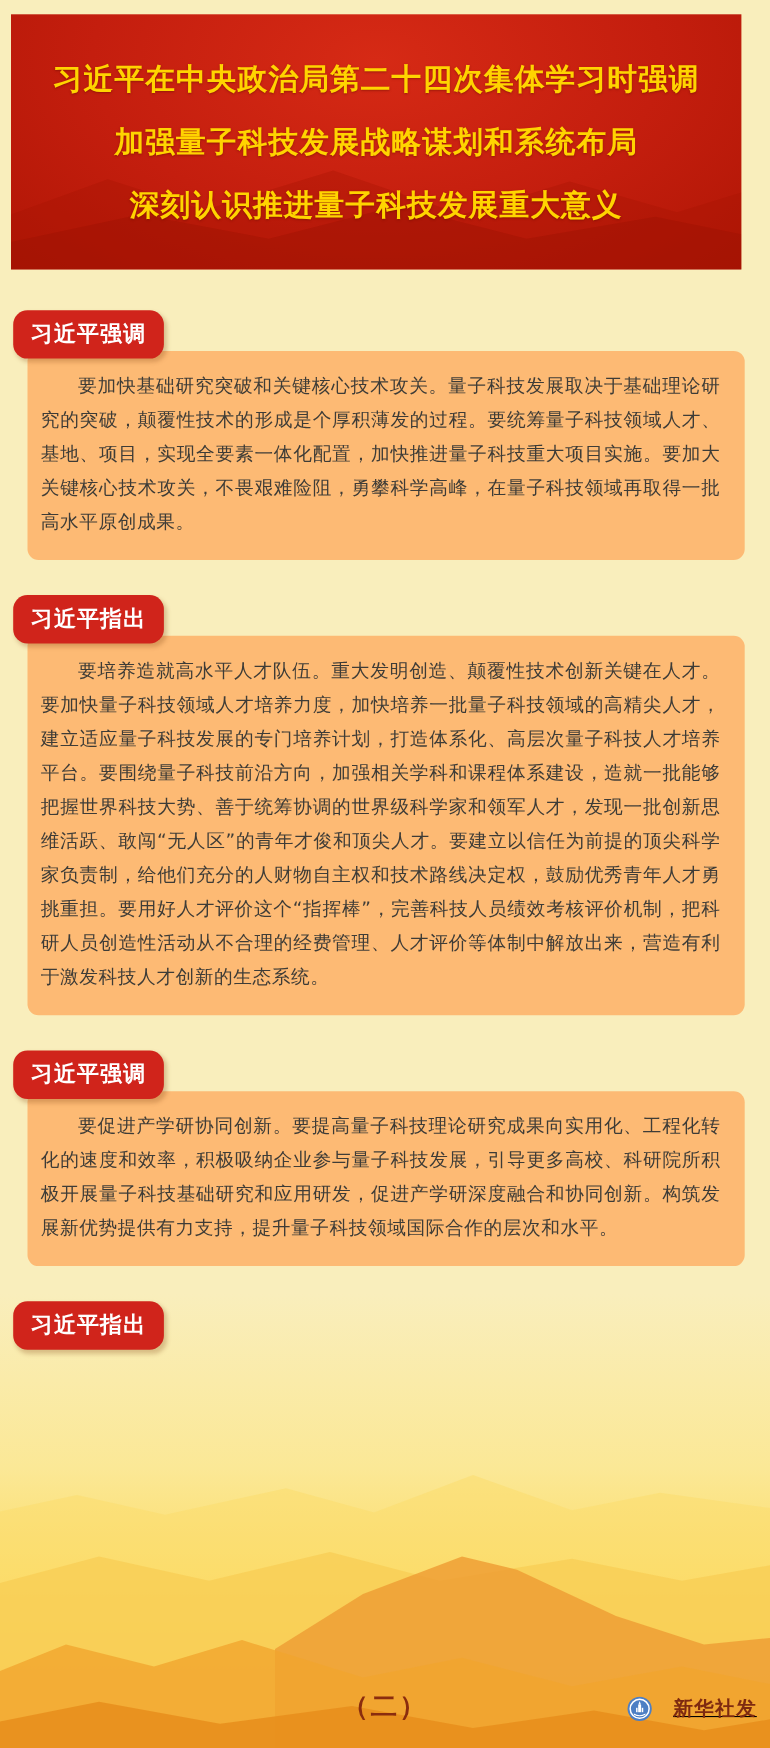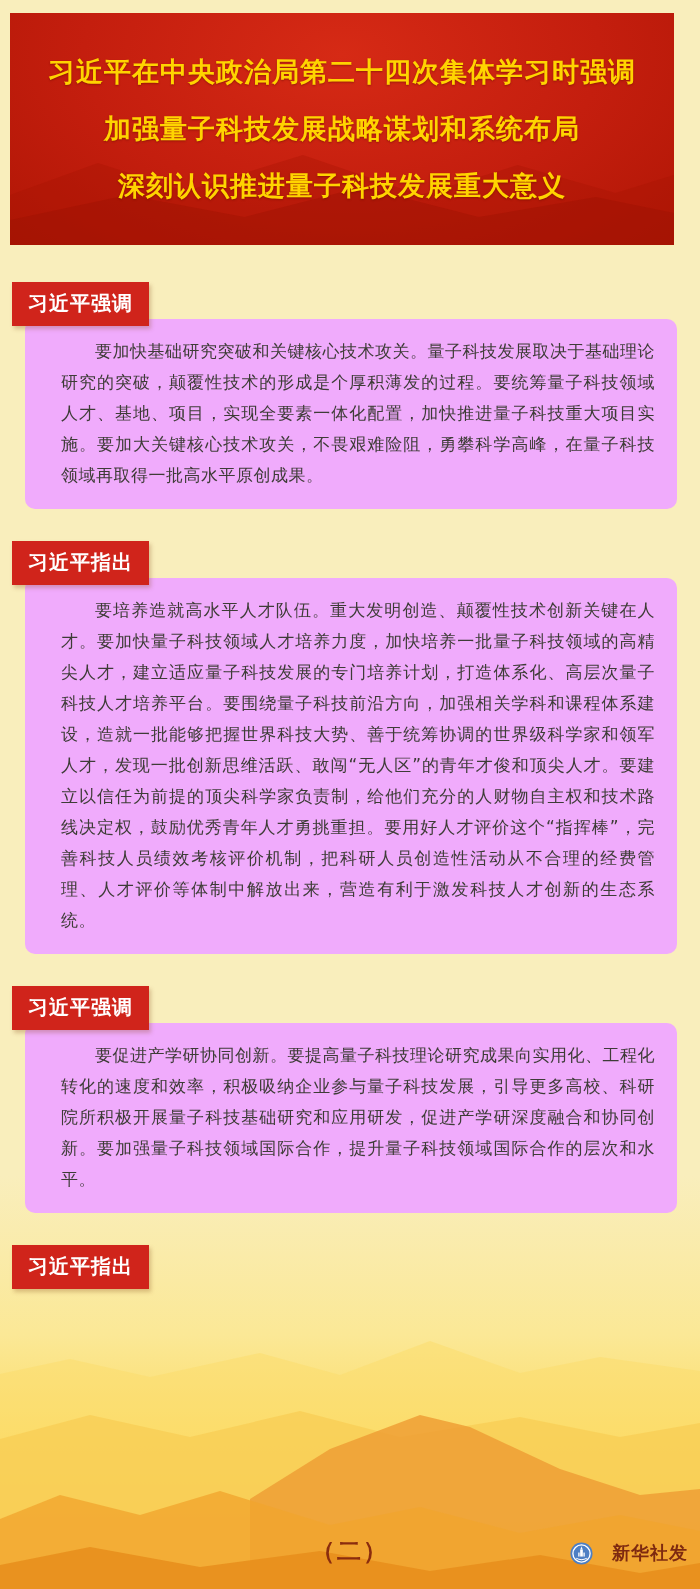--- a/index.html
+++ b/index.html
@@ -48,28 +48,29 @@
     left:-13px;
     z-index:2;
     display:inline-block;
     background:#d0241b;
     color:#ffffff;
     font-size:20px;
     font-weight:bold;
     letter-spacing:1px;
     padding:8px 16px 9px 16px;
     box-shadow:2px 3px 4px rgba(130,70,20,.28);
+    border-radius:13px;
   }
   .box {
     position:relative;
     z-index:1;
     margin-top:-7px;
-    background:#f0abfc;
+    background:#fdba74;
     border-radius:10px;
-    padding:17px 22px 18px 36px;
+    padding:17px 22px 18px 12px;
   }
   .box p {
     font-size:17px;
     line-height:31px;
     color:#3e3c37;
     text-indent:2em;
     text-align:justify;
     letter-spacing:.5px;
   }
 
@@ -90,20 +91,21 @@
     color:#8a2c0e;
     letter-spacing:2px;
   }
   .credit {
     position:absolute;
     right:12px;
     bottom:24px;
     display:flex;
     align-items:center;
     column-gap:19px;
+    text-decoration:underline;
   }
   .credit-logo { width:23px; height:23px; display:block; }
   .credit-text {
     font-size:18px;
     font-weight:bold;
     color:#7e2a10;
     letter-spacing:1px;
   }
 </style>
 </head>
@@ -129,21 +131,21 @@
 <section class="section">
   <div class="badge">习近平指出</div>
   <div class="box">
     <p>要培养造就高水平人才队伍。重大发明创造、颠覆性技术创新关键在人才。要加快量子科技领域人才培养力度，加快培养一批量子科技领域的高精尖人才，建立适应量子科技发展的专门培养计划，打造体系化、高层次量子科技人才培养平台。要围绕量子科技前沿方向，加强相关学科和课程体系建设，造就一批能够把握世界科技大势、善于统筹协调的世界级科学家和领军人才，发现一批创新思维活跃、敢闯“无人区”的青年才俊和顶尖人才。要建立以信任为前提的顶尖科学家负责制，给他们充分的人财物自主权和技术路线决定权，鼓励优秀青年人才勇挑重担。要用好人才评价这个“指挥棒”，完善科技人员绩效考核评价机制，把科研人员创造性活动从不合理的经费管理、人才评价等体制中解放出来，营造有利于激发科技人才创新的生态系统。</p>
   </div>
 </section>
 
 <section class="section">
   <div class="badge">习近平强调</div>
   <div class="box">
-    <p>要促进产学研协同创新。要提高量子科技理论研究成果向实用化、工程化转化的速度和效率，积极吸纳企业参与量子科技发展，引导更多高校、科研院所积极开展量子科技基础研究和应用研发，促进产学研深度融合和协同创新。要加强量子科技领域国际合作，提升量子科技领域国际合作的层次和水平。</p>
+    <p>要促进产学研协同创新。要提高量子科技理论研究成果向实用化、工程化转化的速度和效率，积极吸纳企业参与量子科技发展，引导更多高校、科研院所积极开展量子科技基础研究和应用研发，促进产学研深度融合和协同创新。构筑发展新优势提供有力支持，提升量子科技领域国际合作的层次和水平。</p>
   </div>
 </section>
 
 <section class="section">
   <div class="badge">习近平指出</div>
 </section>
 
 <svg class="foot-mountains" viewBox="0 0 700 270" preserveAspectRatio="none" aria-hidden="true">
   <polygon points="0,55 70,40 150,58 260,34 340,56 430,22 520,54 600,38 700,52 700,270 0,270" fill="#fbdc6e" opacity="0.55"></polygon>
   <polygon points="0,120 90,96 190,118 300,92 400,118 520,98 620,118 700,104 700,270 0,270" fill="#f8cc52" opacity="0.7"></polygon>

